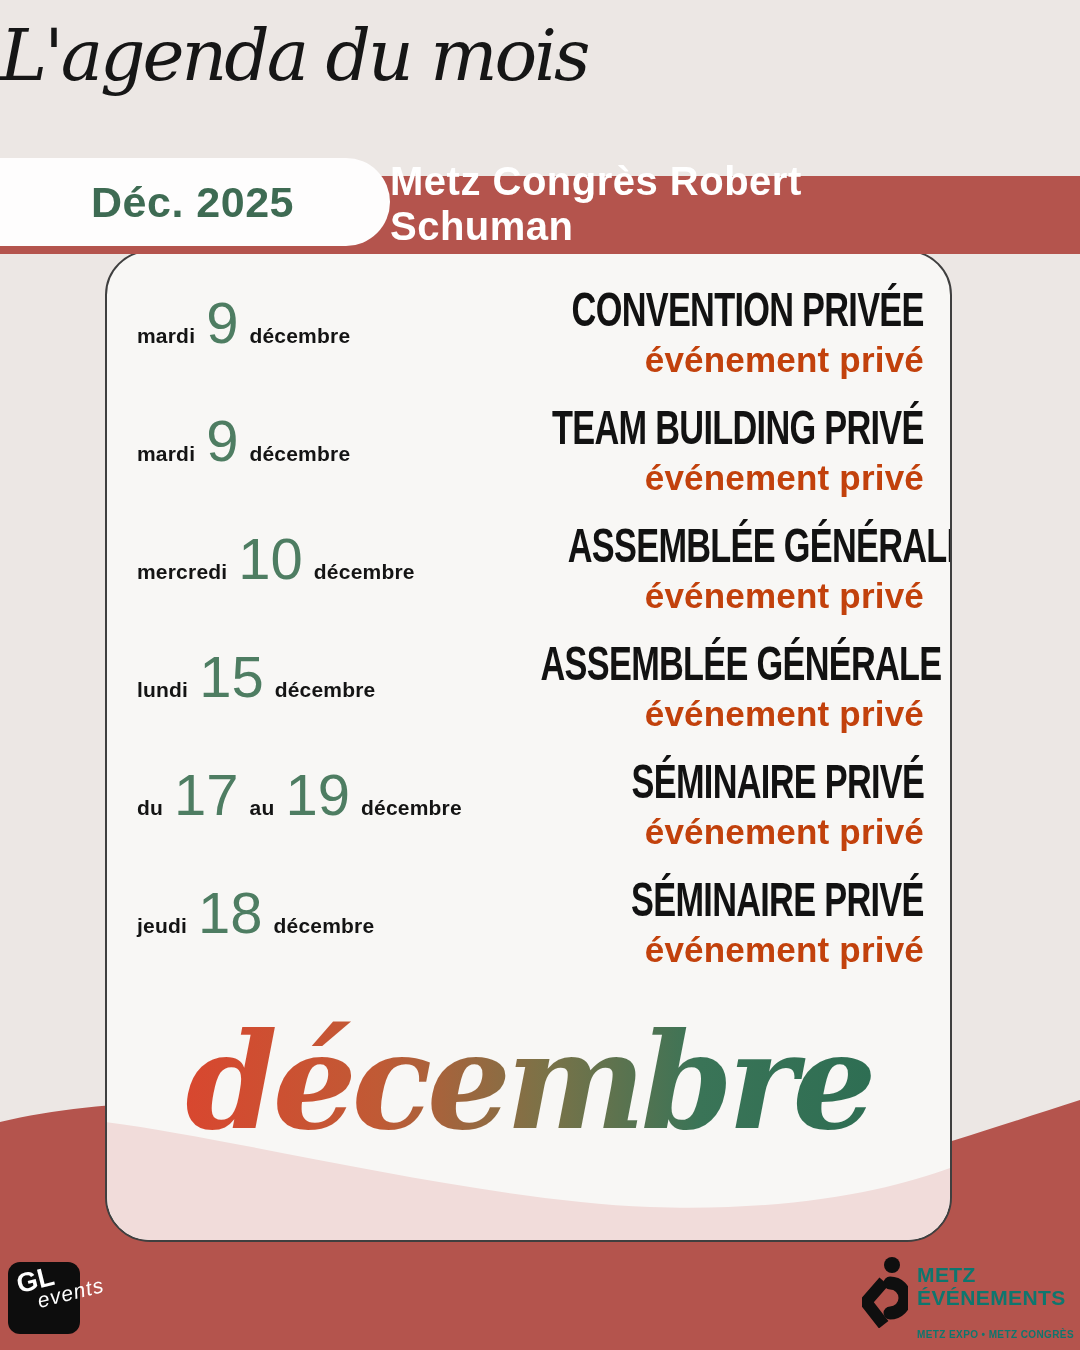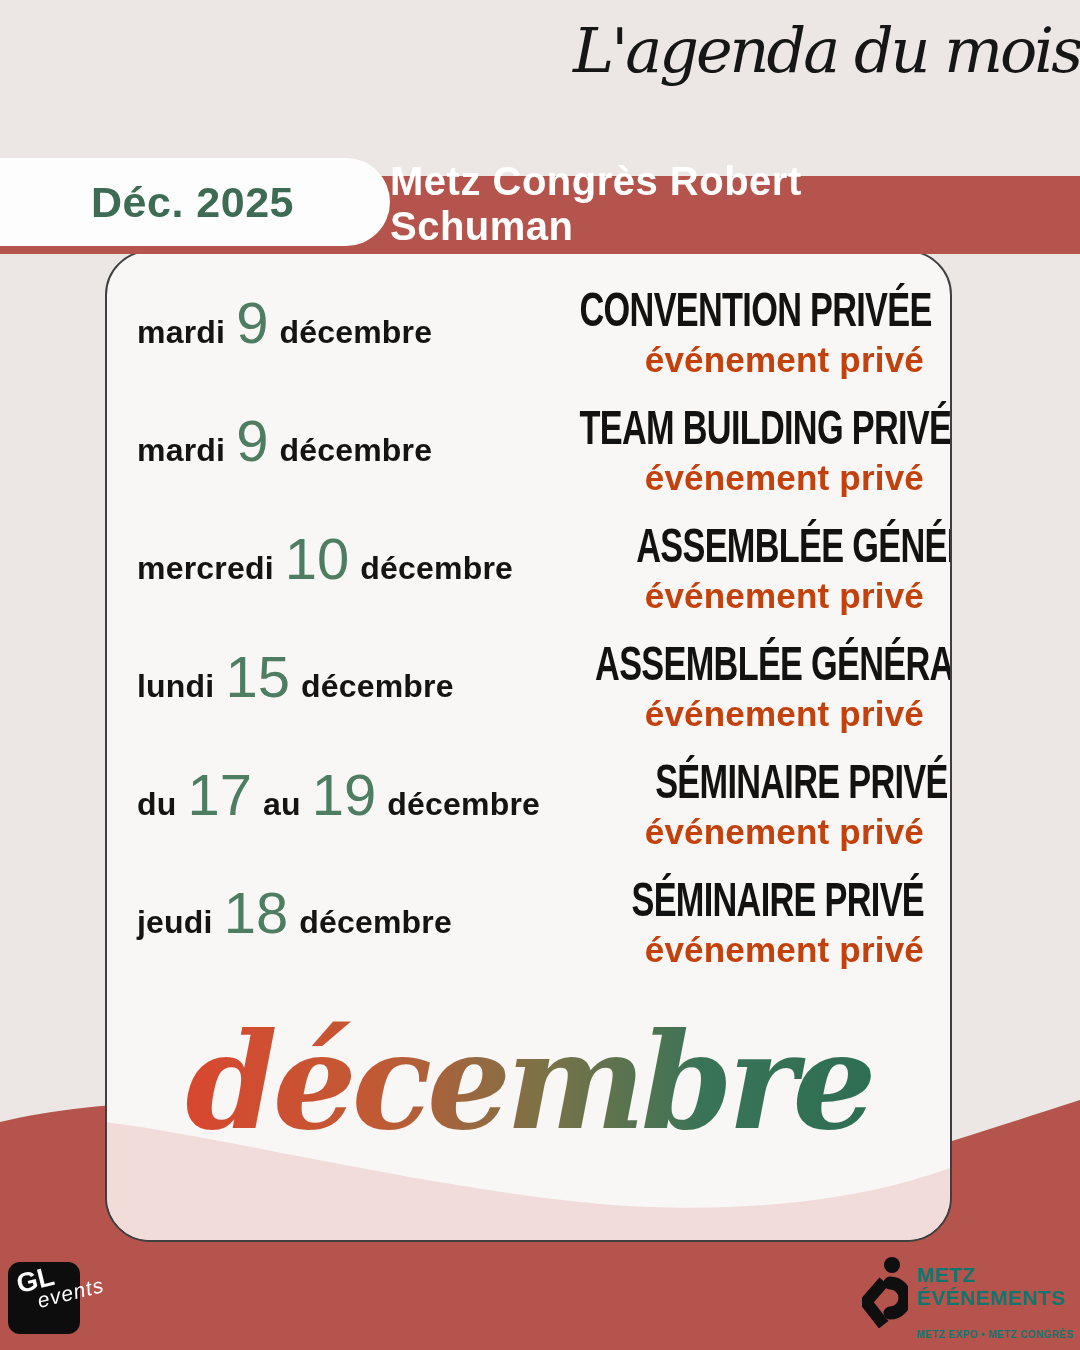--- a/index.html
+++ b/index.html
@@ -7,24 +7,24 @@
     position:relative;
     width:1080px;height:1350px;
     background:var(--bg,#ece7e4);
     overflow:hidden;
     font-family:"Liberation Sans", sans-serif;
     color:var(--ink,#161616);
   }
   
   .script-title{
     position:absolute;top:14px;left:0;width:1080px;
-    text-align:right;
+    text-align:left;
     font-family:"DejaVu Serif", serif;
     font-style:italic;
-    font-size:62px;
+    font-size:71px;
     letter-spacing:-3px;
     color:var(--ink,#161616);
   }
   
   .header-band{
     position:absolute;left:0;top:176px;width:1080px;height:78px;
     background:var(--brand-red,#b4544d);
     z-index:3;
   }
   .venue-label{
@@ -62,21 +62,21 @@
     position:absolute;left:30px;top:34px;right:26px;z-index:2;
   }
   .event-row{
     display:flex;justify-content:space-between;align-items:flex-start;
     height:118px;
   }
   .event-date{
     display:flex;align-items:baseline;gap:11px;
     margin-top:8px;white-space:nowrap;
   }
-  .date-word{font-size:32px;font-weight:bold;color:#141414;letter-spacing:0.2px;}
+  .date-word{font-size:21px;font-weight:bold;color:#141414;letter-spacing:0.2px;}
   .date-num{
     font-size:58px;font-weight:normal;line-height:1;
     color:var(--green-num,#4e7d62);
   }
   .event-head{text-align:right;flex:1;min-width:0;}
   .event-title{
     font-size:49px;font-weight:bold;line-height:0.95;
     letter-spacing:-1px;white-space:nowrap;
     transform:scaleX(0.70);transform-origin:100% 50%;
     color:#121212;

